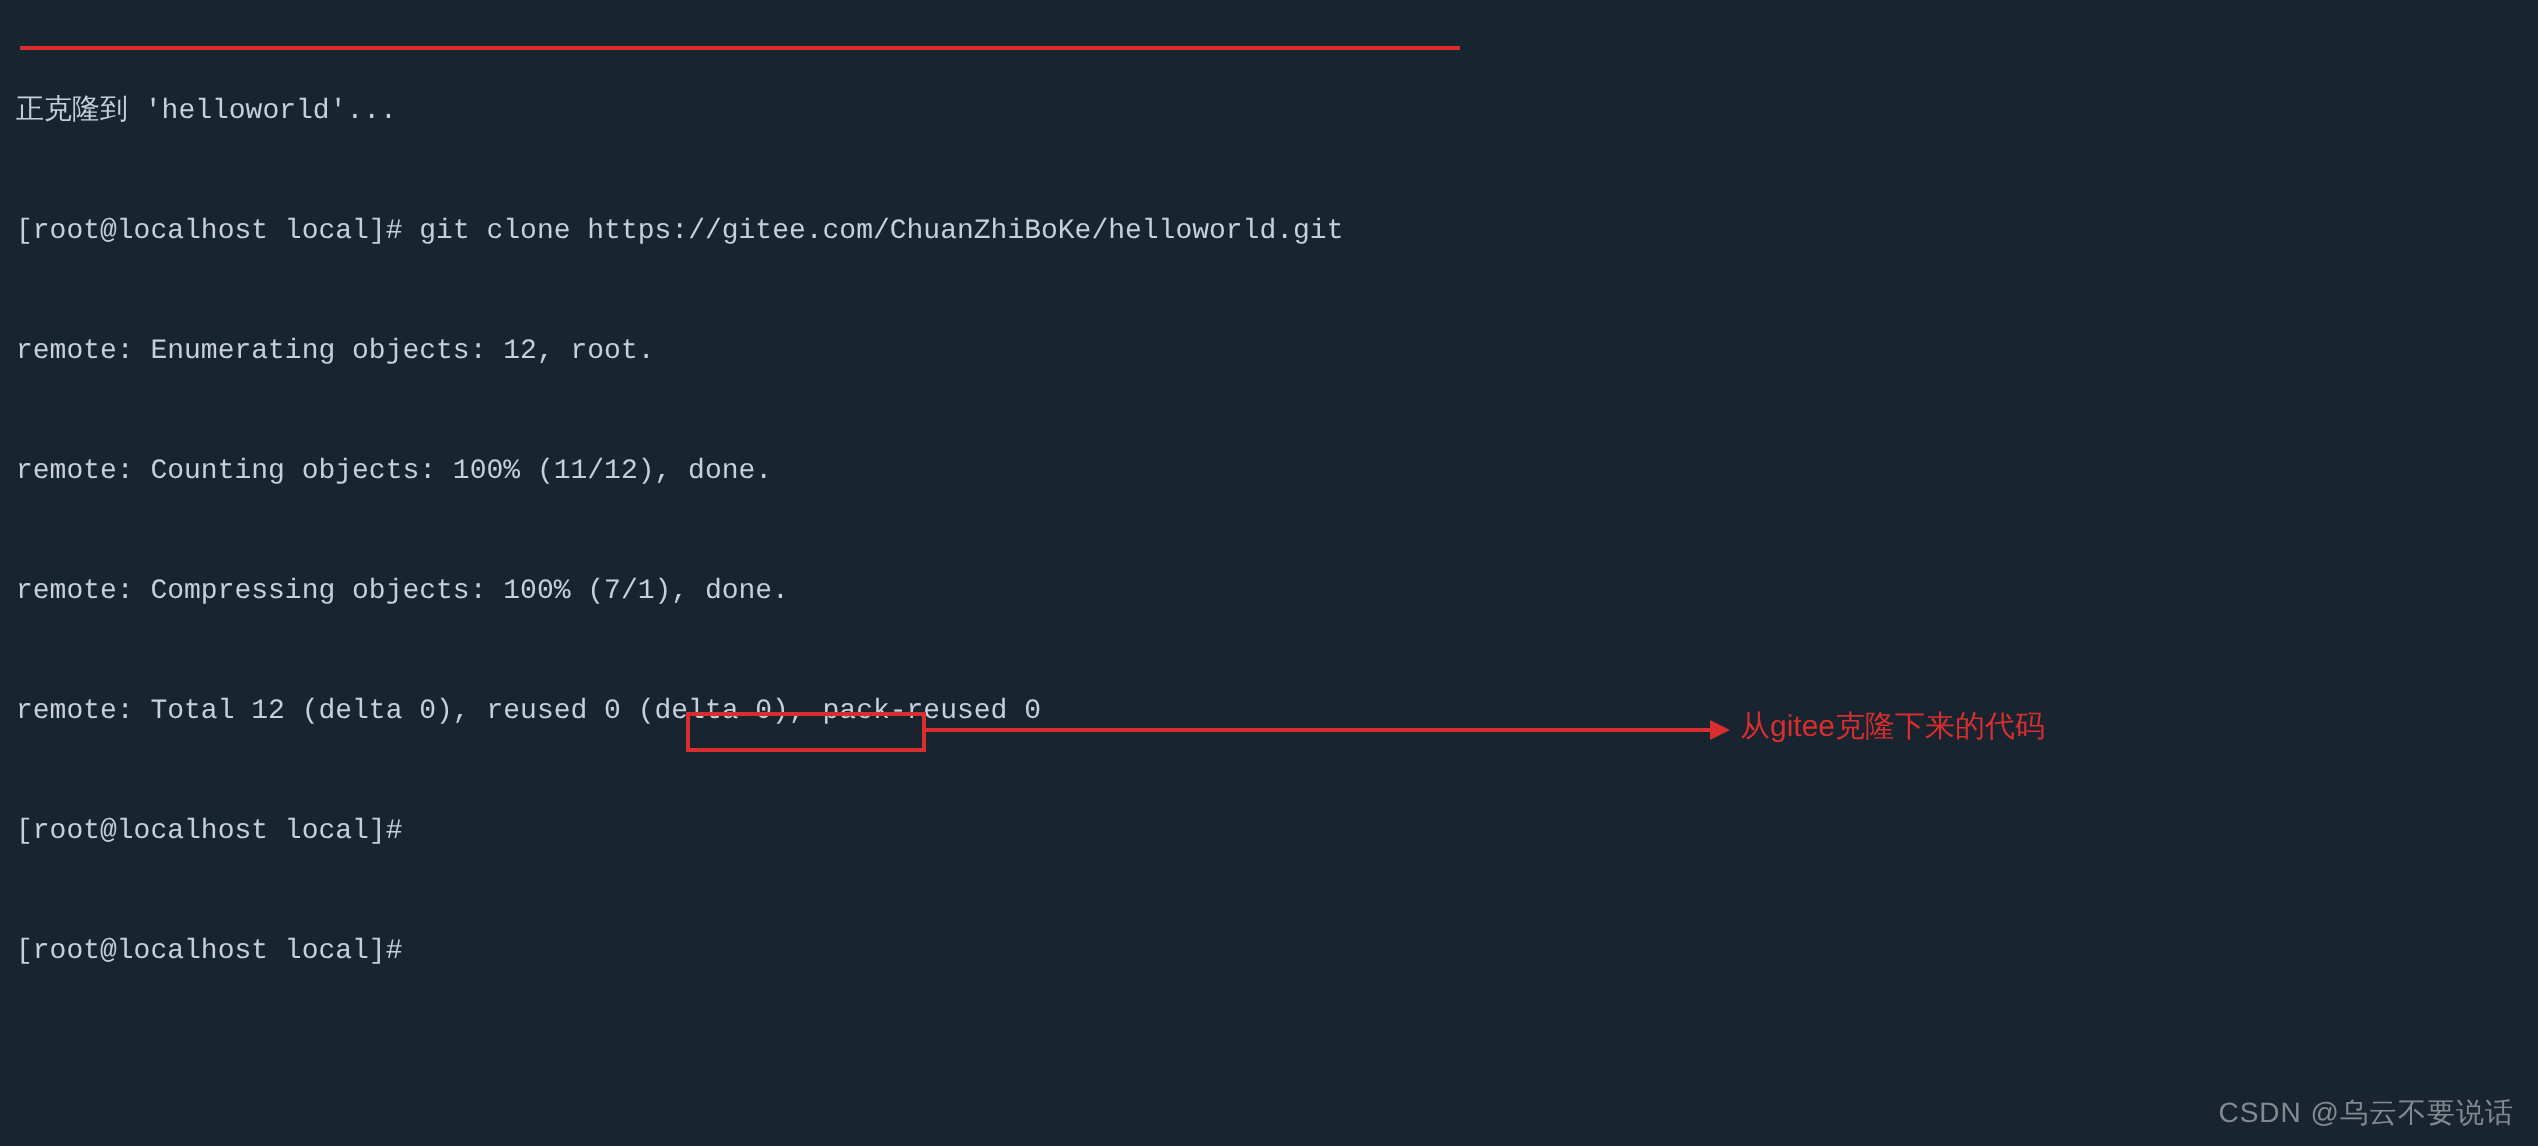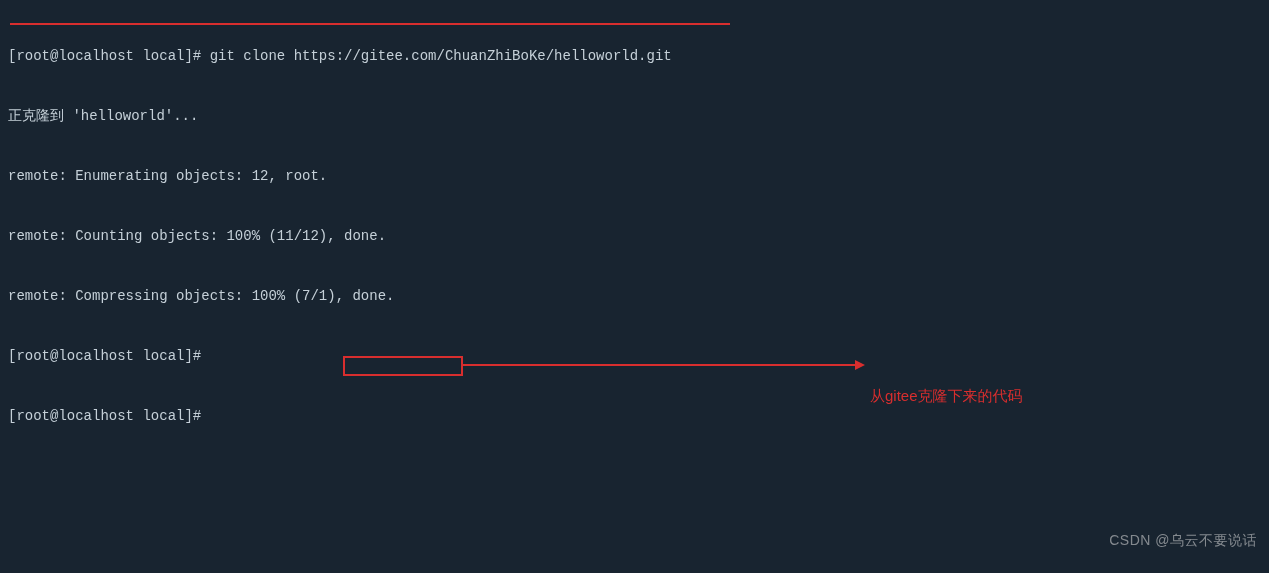--- a/index.html
+++ b/index.html
@@ -63,42 +63,42 @@
     border-bottom:5px solid transparent;
   }
   .annot {
     position: absolute;
     left: 870px;
     top: 354px;
     color: #d82e2e;
     font-family: sans-serif, "Microsoft YaHei", Arial;
     font-size: 15px;
     white-space: nowrap;
-    margin-top: 32px;
   }
   .watermark {
     position: absolute;
     right: 12px;
-    bottom: 23px;
+    bottom: 7px;
     color: rgba(220,220,220,0.55);
     font-family: sans-serif, "Microsoft YaHei", Arial;
     font-size: 14px;
     white-space: nowrap;
     letter-spacing: 0.5px;
   }
 </style>
 </head>
 <body>
 
 <div class="terminal">
+  <span class="row">正克隆到 'helloworld'...</span>
   <span class="row"><span class="prompt-bracket">[root@localhost local]#</span> <span class="cmd">git clone https://gitee.com/ChuanZhiBoKe/helloworld.git</span></span>
-  <span class="row">正克隆到 'helloworld'...</span>
   <span class="row">remote: Enumerating objects: 12, root.</span>
   <span class="row">remote: Counting objects: 100% (11/12), done.</span>
   <span class="row">remote: Compressing objects: 100% (7/1), done.</span>
+  <span class="row">remote: Total 12 (delta 0), reused 0 (delta 0), pack-reused 0</span>
   <span class="row"><span class="prompt-bracket">[root@localhost local]#</span> <span class="cmd"></span></span>
   <span class="row"><span class="prompt-bracket">[root@localhost local]#</span> <span class="cmd"></span></span>
   
   
   
 </div>
 
 <div class="underline1"></div>
 <div class="redbox"></div>
 <div class="arrow"></div>

